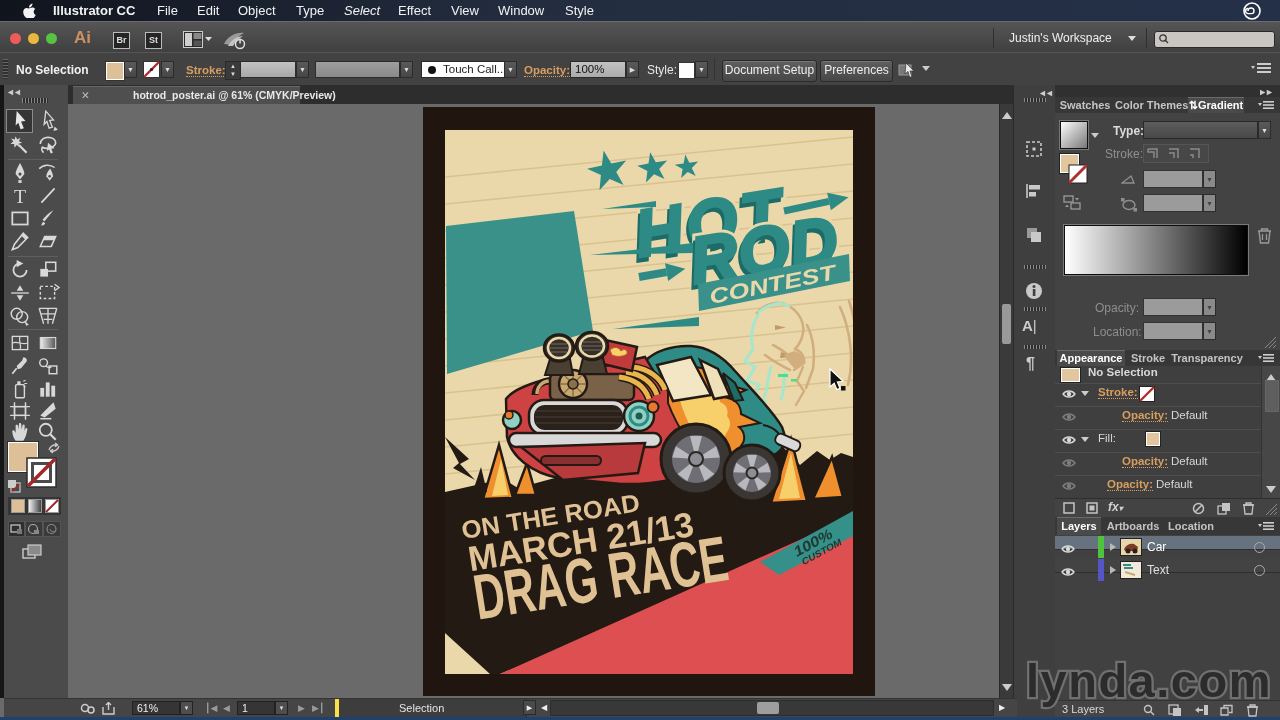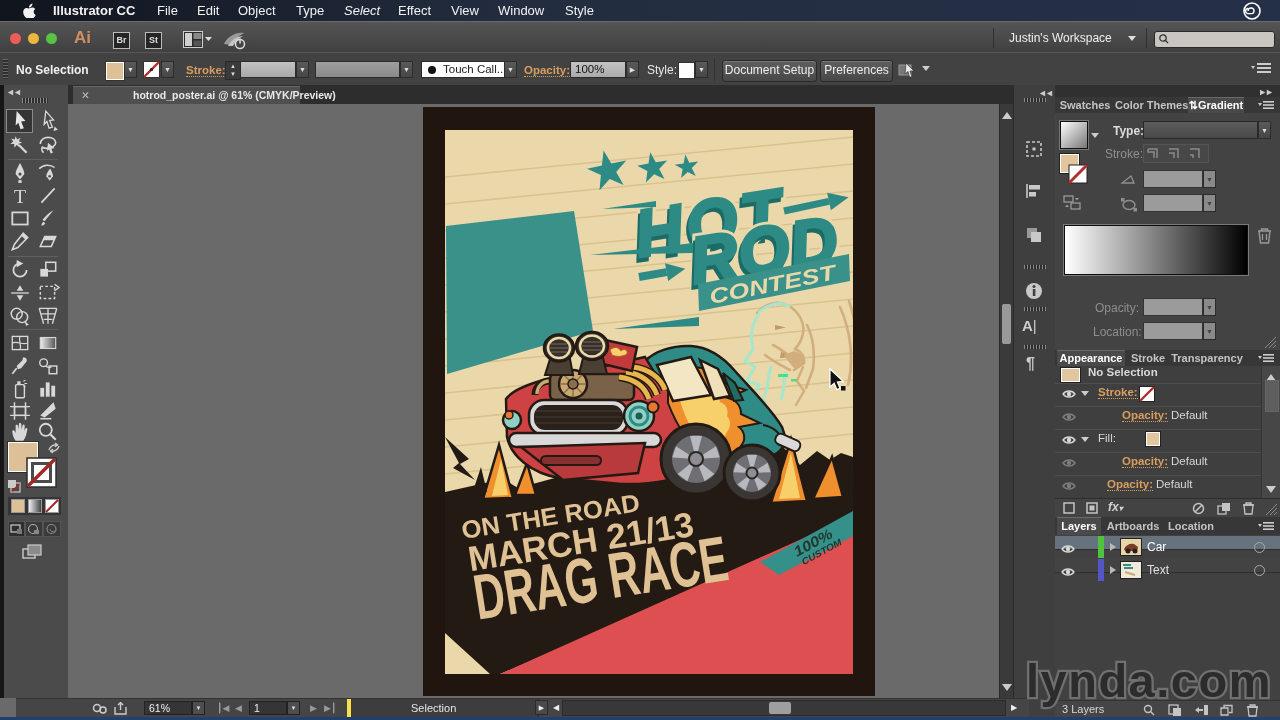--- a/index.html
+++ b/index.html
@@ -33,21 +33,21 @@
   #canvas{left:68px;top:104px;width:931px;height:594px;background:#6a6a6a;}
   
   #vscroll{left:999px;top:104px;width:14px;height:594px;background:#3a3a3a;border-left:1px solid #2a2a2a;box-sizing:border-box;}
   #dock{left:1013px;top:85px;width:42px;height:632px;background:#3f3f3f;border-left:1px solid #2a2a2a;box-sizing:border-box;}
   #panels{left:1055px;top:85px;width:225px;height:632px;background:#434343;}
   .ptabs{position:absolute;left:0;width:225px;background:#373737;}
   .ptab{position:absolute;top:0;color:#c4c4c4;font-size:11px;font-weight:bold;text-align:center;white-space:nowrap;}
   .ptab.act{background:#4a4a4a;color:#fff;border-top:1px solid #6a6a6a;box-sizing:border-box;}
   .pmenu{position:absolute;color:#ccc;}
   
-  #statusbar{left:16px;top:698px;width:1013px;height:19px;background:#454545;border-top:1px solid #333;box-sizing:border-box;color:#ddd;font-size:11px;}
+  #statusbar{left:4px;top:698px;width:1013px;height:19px;background:#454545;border-top:1px solid #333;box-sizing:border-box;color:#ddd;font-size:11px;}
   #bluebar{left:0;top:717px;width:1280px;height:3px;background:#20406e;}
   
   #lynda{left:1024px;top:645px;z-index:50;}
   .dots{position:absolute;left:10px;width:22px;height:4px;background:repeating-linear-gradient(to right,#8a8a8a 0 1px,#2e2e2e 1px 3px);}
   .dicon{position:absolute;left:10px;}
   .arow{position:absolute;left:0;width:206px;border-bottom:1px solid #4e4e4e;}
   .eye{position:absolute;width:14px;height:12px;}
   .lrow{position:absolute;left:0;width:225px;height:14px;background:#434343;border-bottom:1px solid #2e2e2e;box-sizing:border-box;}
   .lbar{position:absolute;left:43px;top:0;width:6px;height:22px;}
   .larr{position:absolute;left:55px;top:7px;width:0;height:0;border:4px solid transparent;border-left:6px solid #b8b8b8;}

